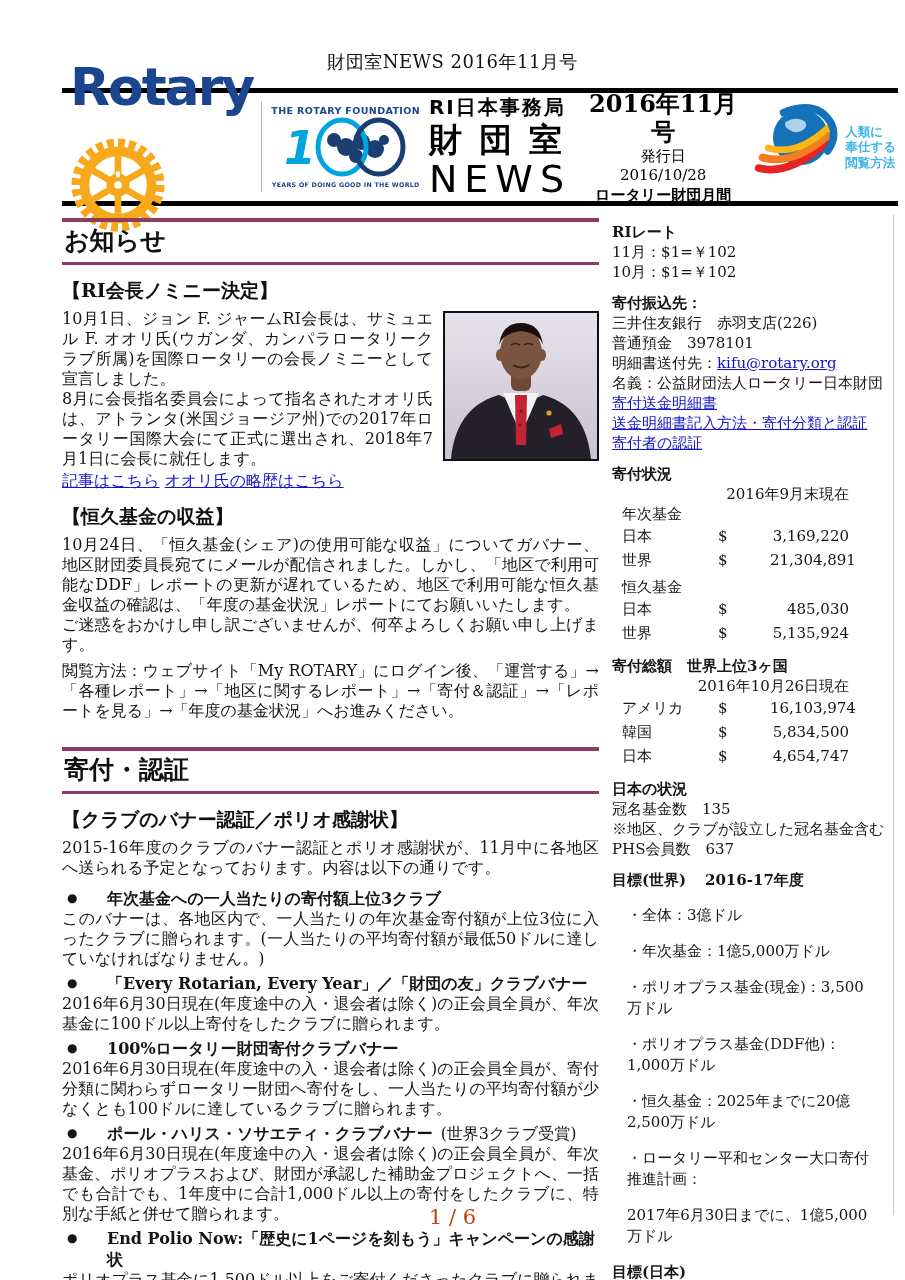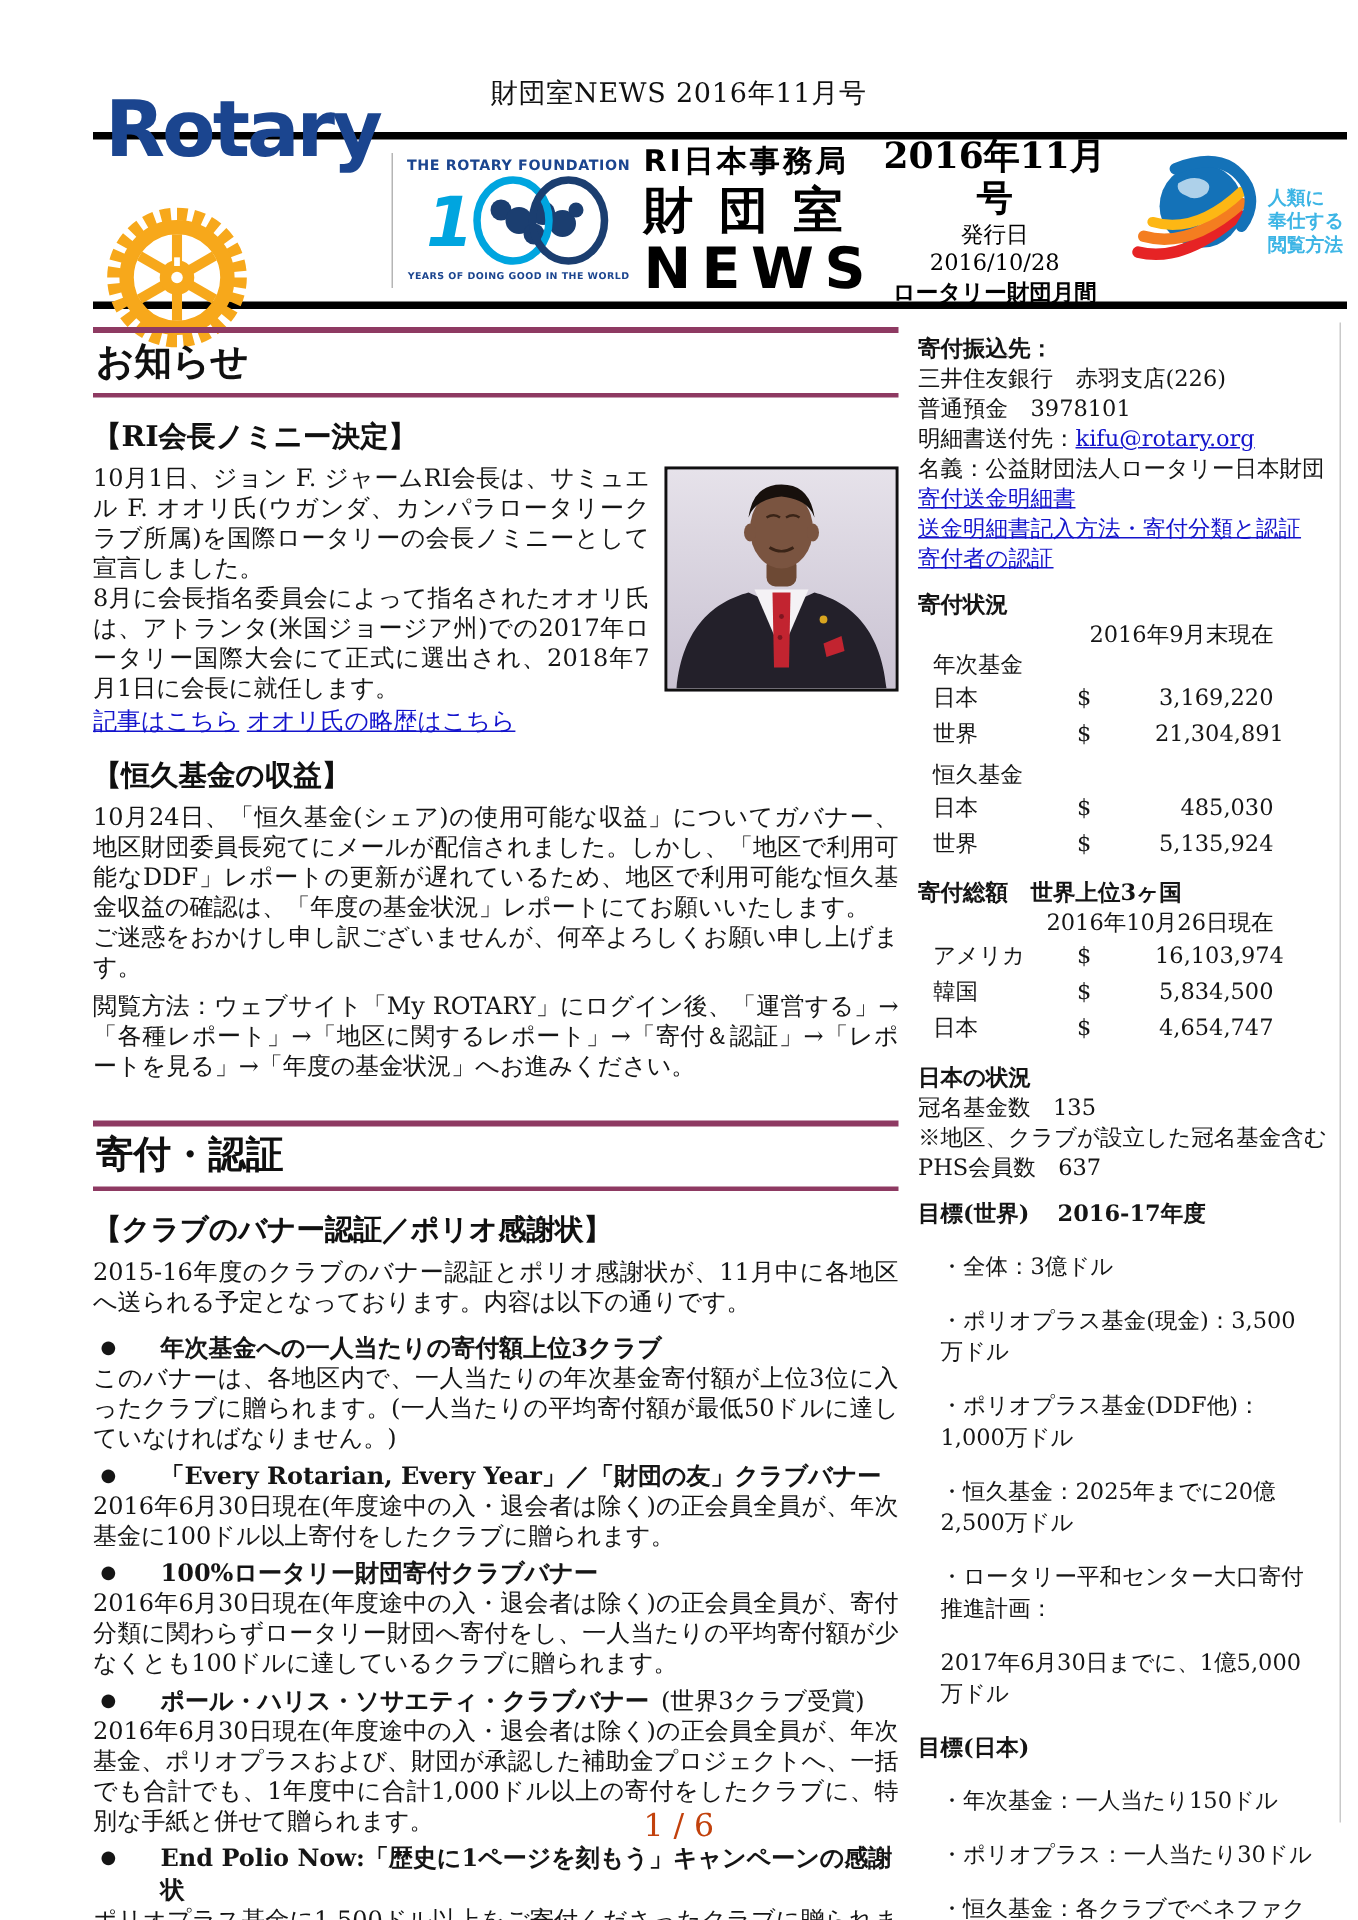--- a/index.html
+++ b/index.html
@@ -21,21 +21,21 @@
   .tf-logo{width:150px;text-align:center;line-height:1;}
   .tf-top{font-family:"DejaVu Sans","Liberation Sans",sans-serif;font-weight:bold;
           font-size:9.5px;color:#1b458f;letter-spacing:.4px;margin-bottom:1px;}
   .tf-bottom{font-family:"DejaVu Sans","Liberation Sans",sans-serif;font-weight:bold;
              font-size:6.3px;color:#1b458f;letter-spacing:.3px;margin-top:1px;}
   .masthead{width:146px;text-align:left;line-height:1;color:#000;}
   .mh1{font-family:"DejaVu Sans","Liberation Sans",sans-serif;font-weight:bold;
        font-size:20px;letter-spacing:2px;}
   .mh2{font-family:"DejaVu Sans","Liberation Sans",sans-serif;font-weight:bold;
        font-size:33px;letter-spacing:17px;margin:6px 0 4px;white-space:nowrap;}
-  .mh3{font-family:"DejaVu Sans","Liberation Sans",sans-serif;font-weight:bold;
+  .mh3{font-family:"DejaVu Sans","Liberation Sans",sans-serif;font-weight:normal;
        font-size:38px;letter-spacing:7px;}
   .issue{width:160px;text-align:center;line-height:1.15;color:#000;}
   .iss-no{font-size:24px;font-weight:bold;}
   .iss-lbl{font-size:15px;margin-top:3px;}
   .iss-date{font-size:15px;margin-top:2px;}
   .iss-month{font-family:"DejaVu Sans","Liberation Sans",sans-serif;font-weight:bold;
              font-size:15px;margin-top:2px;}
   .theme{display:flex;align-items:center;gap:2px;padding-right:2px;}
   .theme-text{font-family:"DejaVu Sans","Liberation Sans",sans-serif;font-weight:bold;
               font-size:12.5px;line-height:1.25;color:#3db5e5;}
@@ -251,20 +251,25 @@
       <div class="bullet">
         <span class="dot">●</span>
         <span><span class="b-title">End Polio Now:「歴史に1ページを刻もう」キャンペーンの感謝状</span><span class="b-suffix"></span></span>
       </div>
       <p class="body-p">ポリオプラス基金に1,500ドル以上をご寄付くださったクラブに贈られます。</p>
     </div>
   </div>
 
   <div class="right-col">
 
+    <div class="r-block">
+      <div class="r-bold">RIレート</div>
+      <p class="r-line">11月：$1=￥102</p>
+      <p class="r-line">10月：$1=￥102</p>
+    </div>
 
     <div class="r-block">
       <div class="r-bold">寄付振込先：</div>
       <p class="r-line">三井住友銀行　赤羽支店(226)</p>
       <p class="r-line">普通預金　3978101</p>
       <p class="r-line"><span>明細書送付先：</span><a class="lnk">kifu@rotary.org</a></p>
       <p class="r-line">名義：公益財団法人ロータリー日本財団</p>
       <p class="r-line"><a class="lnk">寄付送金明細書</a></p>
       <p class="r-line"><a class="lnk">送金明細書記入方法・寄付分類と認証</a></p>
       <p class="r-line"><a class="lnk">寄付者の認証</a></p>
@@ -323,20 +328,21 @@
       <p class="r-line">※地区、クラブが設立した冠名基金含む</p>
       <p class="r-line">PHS会員数　637</p>
     </div>
 
     <div class="r-block">
       <div class="r-title-row">
         <span class="r-bold">目標(世界)</span>
         <span class="r-bold r-sub">2016-17年度</span>
       </div>
       <p class="goal-line">・全体：3億ドル</p>
+      <p class="goal-line">・年次基金：1億5,000万ドル</p>
       <p class="goal-line">・ポリオプラス基金(現金)：3,500万ドル</p>
       <p class="goal-line">・ポリオプラス基金(DDF他)：1,000万ドル</p>
       <p class="goal-line">・恒久基金：2025年までに20億2,500万ドル</p>
       <p class="goal-line">・ロータリー平和センター大口寄付推進計画：</p>
       <p class="goal-line">2017年6月30日までに、1億5,000万ドル</p>
     </div>
 
     <div class="r-block">
       <div class="r-bold" style="margin-bottom:4px">目標(日本)</div>
       <p class="goal-line">・年次基金：一人当たり150ドル</p>

